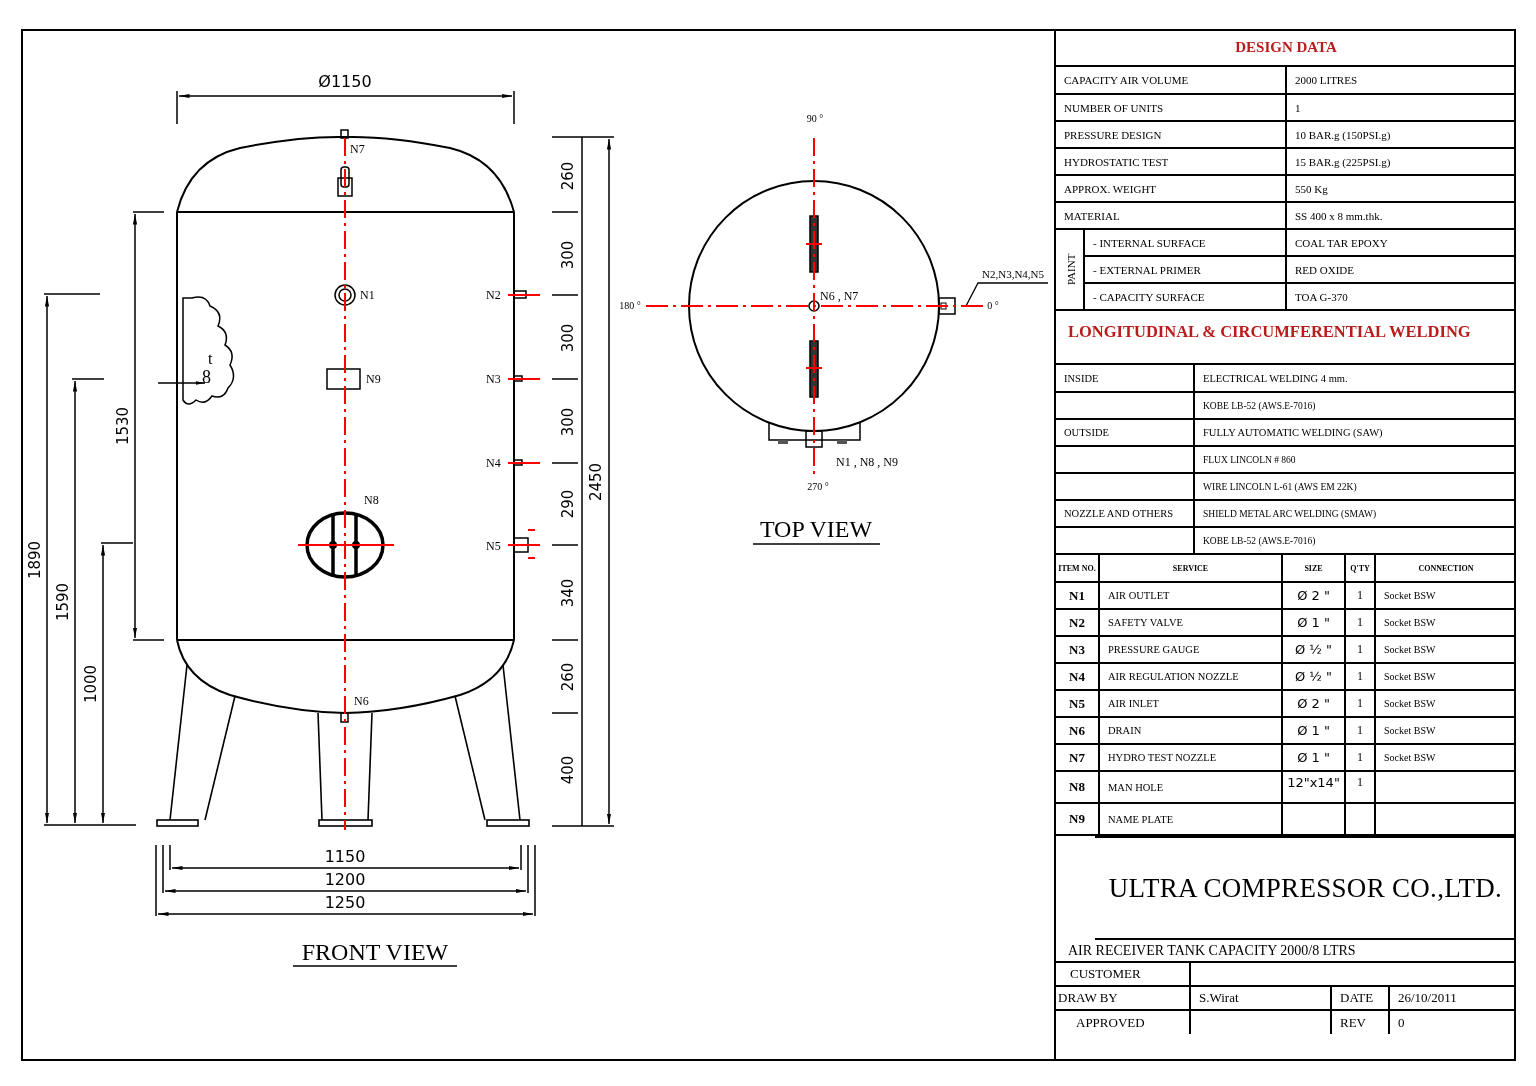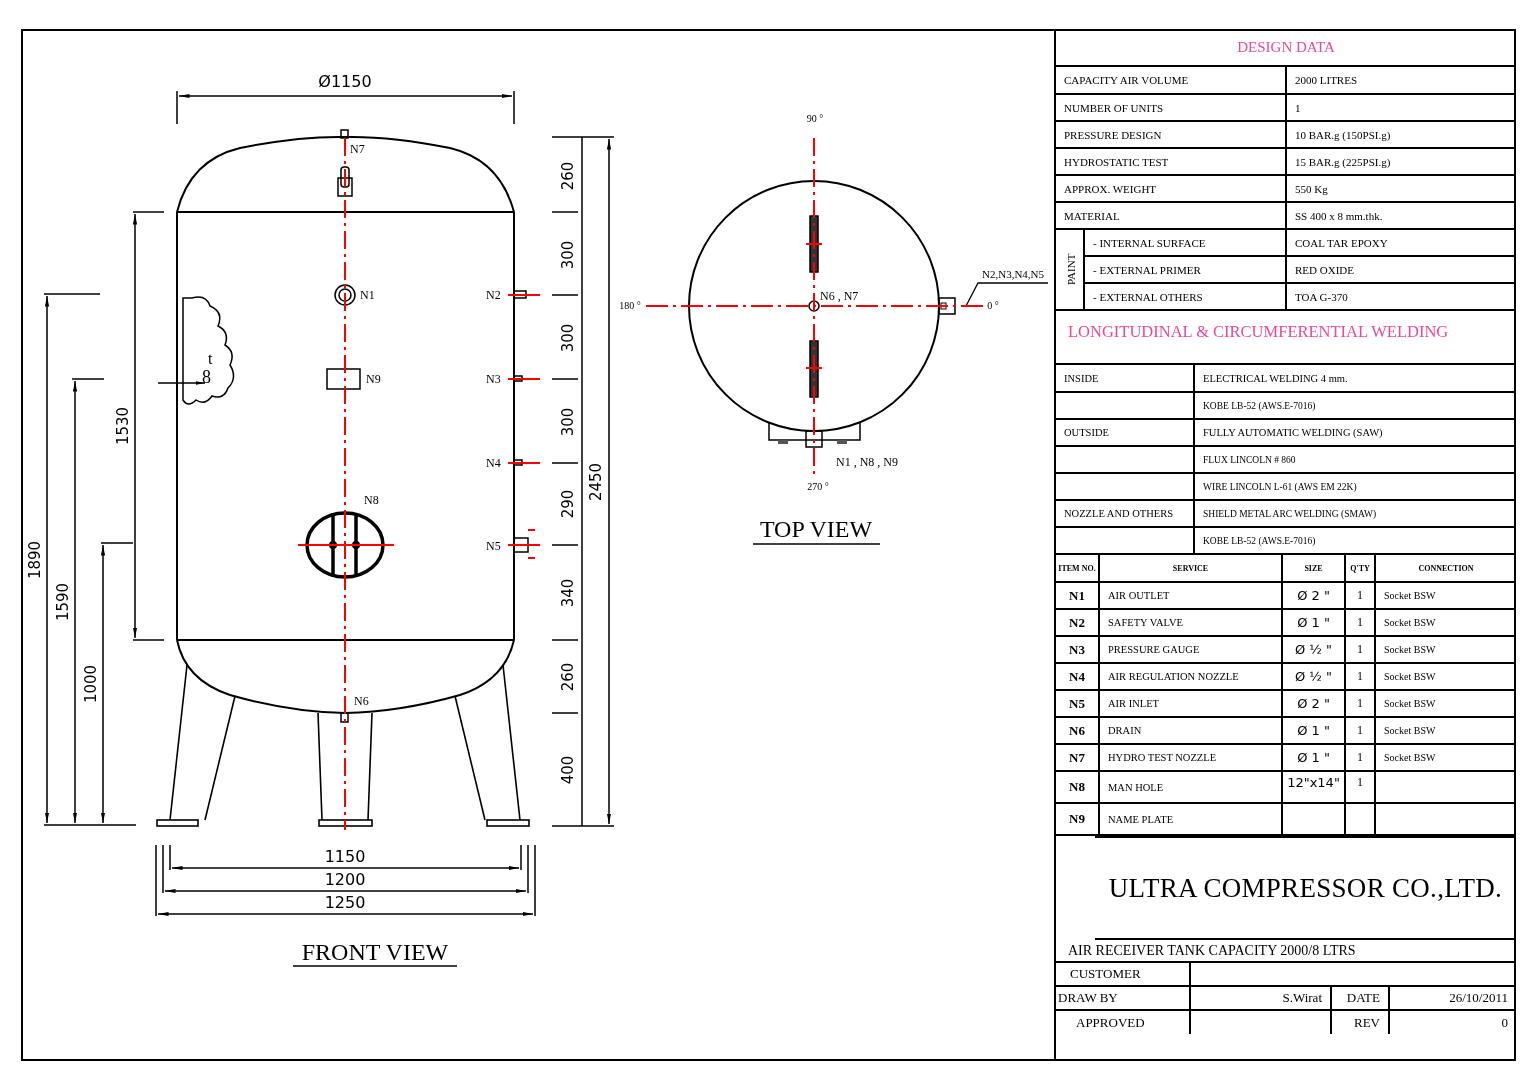--- a/index.html
+++ b/index.html
@@ -2,40 +2,40 @@
 <html><head>
 <meta charset="utf-8">
 <style>
   html, body { margin:0; padding:0; background:#ffffff; }
   body { width:1536px; height:1086px; position:relative; overflow:hidden; font-family:"DejaVu Serif", serif; color:#000; }
   #frame { position:absolute; left:21px; top:29px; width:1495px; height:1032px; border:2px solid #000; box-sizing:border-box; }
   #drawing { position:absolute; left:0; top:0; }
   .sv { font-family:"Liberation Serif","DejaVu Serif",serif; }
   .svs { font-family:"DejaVu Sans","Liberation Sans",sans-serif; }
   #panel { position:absolute; left:1054px; top:29px; width:462px; height:1032px; border-left:2px solid #000; box-sizing:border-box; font-family:"Liberation Serif","DejaVu Serif",serif; }
-  .sec-title { text-align:center; color:#ec4899; font-weight:normal; border-bottom:2px solid #000; box-sizing:border-box; }
+  .sec-title { text-align:center; color:#b91c1c; font-weight:bold; border-bottom:2px solid #000; box-sizing:border-box; }
   table { border-collapse:collapse; width:100%; table-layout:fixed; }
   td { border:2px solid #000; padding:0 8px; font-size:11px; height:27px; box-sizing:border-box; white-space:nowrap; overflow:hidden; }
   table tr:first-child td { border-top:none; }
   table td:first-child { border-left:none; }
   table td:last-child { border-right:none; }
   .design td { font-size:11px; }
   .paint-lbl { writing-mode:vertical-rl; transform:rotate(180deg); text-align:center; padding:0; font-size:11px; }
   .weld td { font-size:10.5px; }
   .weld .sm { font-size:9.5px; }
   .noz td { font-size:10.5px; }
   .noz .hdr td { font-size:8px; text-align:center; padding:0 2px; font-weight:bold; }
   .noz .item { text-align:center; font-size:13px; font-weight:bold; padding:0; }
   .noz .size { text-align:center; font-family:"DejaVu Sans",sans-serif; font-size:13px; padding:0; }
   .noz .qty { text-align:center; font-size:12px; padding:0; }
   .noz .conn { font-size:10px; }
   .company { height:104px; display:flex; align-items:center; justify-content:center; font-size:27px; letter-spacing:0.3px; border-top:2px solid #000; border-bottom:2px solid #000; box-sizing:border-box;margin-left:39px; }
   .tb td { font-size:13px; height:24px;margin-top:9px; }
   .tb .title-row td { font-size:14px; height:22px; }
-  .center { text-align:right; }
+  .center { text-align:left; }
 </style>
 </head>
 <body>
 
 <div id="frame"></div>
 
 <svg id="drawing" width="1054" height="1086" viewBox="0 0 1054 1086">
   <defs>
     <marker id="arr" viewBox="0 0 10 10" refX="10" refY="5" markerWidth="7" markerHeight="7" orient="auto-start-reverse">
       <path d="M0,3 L10,5 L0,7 z" fill="#000"></path>
@@ -260,21 +260,21 @@
     <tr>
       <td rowspan="3" class="paint-lbl">PAINT</td>
       <td>- INTERNAL  SURFACE</td>
       <td>COAL TAR EPOXY</td>
     </tr>
     <tr>
       <td>- EXTERNAL  PRIMER</td>
       <td>RED  OXIDE</td>
     </tr>
     <tr>
-      <td style="border-bottom:2px solid #000">- EXTERNAL  OTHERS</td>
+      <td style="border-bottom:2px solid #000">- CAPACITY  SURFACE</td>
       <td style="border-bottom:2px solid #000">TOA G-370</td>
     </tr>
   </tbody>
     </table>
 
   <div class="sec-title" style="height:54px;line-height:42px;font-size:16.5px;text-align:left;padding-left:12px;">LONGITUDINAL &amp; CIRCUMFERENTIAL WELDING</div>
   <table class="weld">
     <colgroup>
         <col style="width:138px">
         <col>

